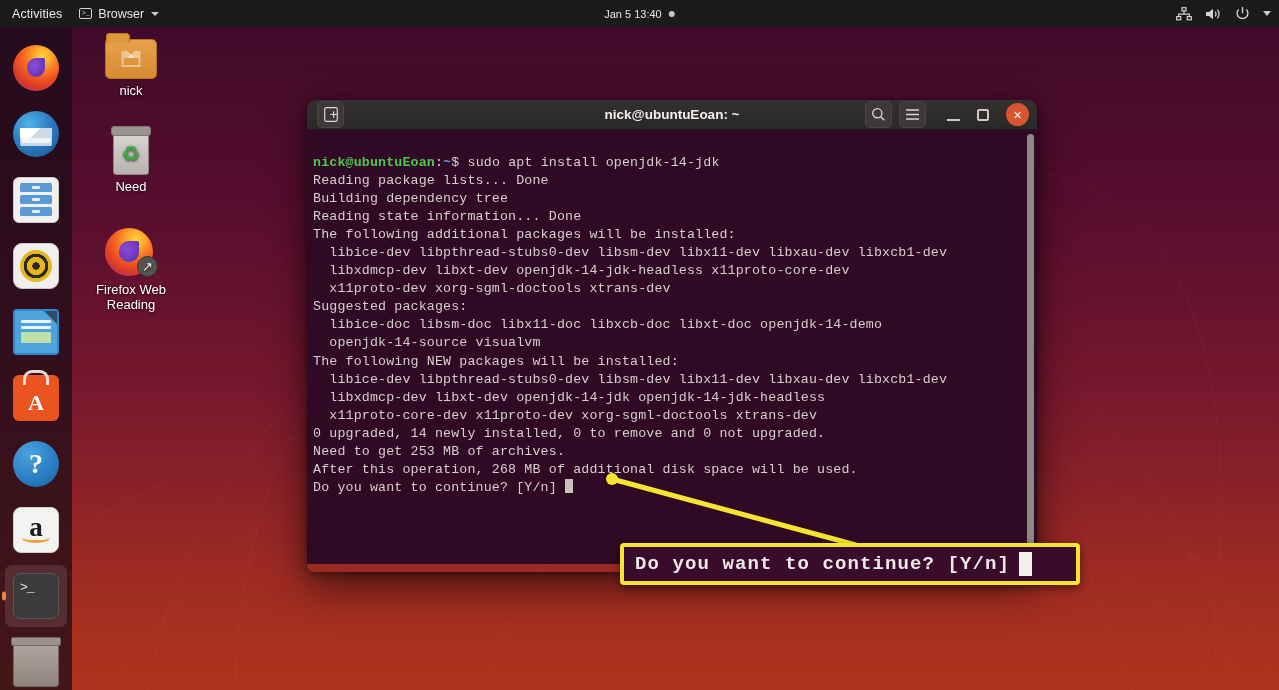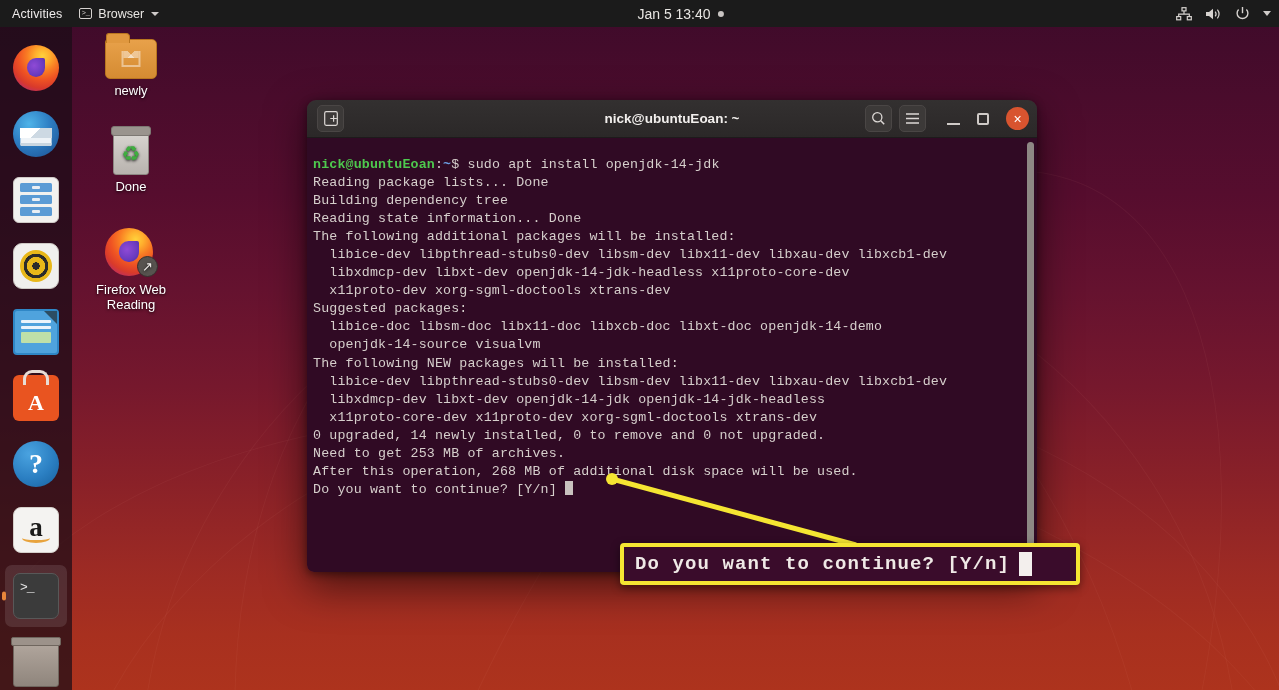--- a/index.html
+++ b/index.html
@@ -50,21 +50,21 @@
     display:flex; align-items:center; justify-content:center;
     font-size:7px; color:#d6d2d0; font-family:"Liberation Mono", monospace;
     line-height:1;
   }
   #app-menu .caret {
     width:0;height:0;border-left:4px solid transparent;border-right:4px solid transparent;
     border-top:4.5px solid #cfcbc9; margin-left:1px;
   }
   #clock {
     position:absolute; left:50%; transform:translateX(-50%);
-    display:flex; align-items:center; gap:7px; cursor:pointer; font-size:14px;margin-left:41px;
+    display:flex; align-items:center; gap:7px; cursor:pointer; font-size:11px;
   }
   #clock .dot { width:6px;height:6px;border-radius:50%;background:#c8c4c2; }
   #tray { position:absolute; right:8px; display:flex; align-items:center; gap:13px; }
   #tray .ticon { cursor:pointer; display:flex; align-items:center; }
   #tray .caret {
     width:0;height:0;border-left:4.5px solid transparent;border-right:4.5px solid transparent;
     border-top:5px solid #cfcbc9;
   }
 
   
@@ -232,21 +232,21 @@
     line-height:1;
   }
 
   
   #terminal-window {
     position:absolute; left:307px; top:100px; width:730px; height:472px;
     border-radius:9px 9px 7px 7px; overflow:hidden; z-index:30;
     box-shadow:0 14px 40px rgba(0,0,0,0.55), 0 2px 8px rgba(0,0,0,0.45);
   }
   #titlebar {
-    height:38px; background:linear-gradient(180deg,#333030,#2b2828);
+    height:30px; background:linear-gradient(180deg,#333030,#2b2828);
     display:flex; align-items:center; padding:0 8px 0 10px;
     border-bottom:1px solid #1d1b1b; position:relative;
   }
   #titlebar .hdr-btn {
     width:27px; height:27px; border-radius:5px;
     display:flex; align-items:center; justify-content:center;
     cursor:pointer; color:#dcd8d5;
   }
   #titlebar .flat { background:#3c3938; border:1px solid #4a4645; }
   #title-text {
@@ -257,21 +257,21 @@
   #win-ctrl { display:flex; align-items:center; gap:17px; margin-left:14px; }
   #win-ctrl .c { cursor:pointer; color:#cfcac7; display:flex; align-items:center; justify-content:center; }
   #win-ctrl .min { width:13px; height:13px; border-bottom:2px solid #cfcac7; }
   #win-ctrl .max { width:12px; height:12px; border:2px solid #cfcac7; border-radius:2px; }
   #win-ctrl .close {
     width:23px; height:23px; border-radius:50%; background:#d8542f; color:#fff;
     font-size:14px; line-height:1;
   }
   #term-body {
     height:434px; background:#300a24; position:relative;
-    padding:18px 0 0 6px; overflow:hidden;
+    padding:24px 0 0 6px; overflow:hidden;
   }
   #term-text {
     font-family:"Liberation Mono", monospace;
     font-size:13.3px; line-height:18.05px; color:#d6cfcc;
     white-space:pre; letter-spacing:0.15px;
   }
   #term-text .p-user { color:#4ec94e; font-weight:bold; }
   #term-text .p-path { color:#6a9ce0; font-weight:bold; }
   #term-text .p-dollar { color:#d6cfcc; }
   #cursor-block {
@@ -397,27 +397,27 @@
       <div class="dock-ico term-ico">&gt;_</div>
     </div>
   <div class="dock-item">
       <div class="dock-ico trash-ico"></div>
     </div>
 
 </div>
 
 <div class="desk-icon" style="left:83px; top:33px;">
   <div class="glyph folder-g"></div>
-  <div>newly</div>
+  <div>nick</div>
 </div>
 <div class="desk-icon" style="left:83px; top:131px;">
   <div class="glyph trash-g">
       <span class="recycle">♻</span>
     </div>
-  <div>Done</div>
+  <div>Need</div>
 </div>
 <div class="desk-icon" style="left:83px; top:228px;">
   <div class="glyph ffdesk-g">
     <div class="ff-ico"></div>
     <span class="badge">↗</span>
   </div>
   <div>Firefox Web Reading</div>
 </div>
 
 <div id="terminal-window">

